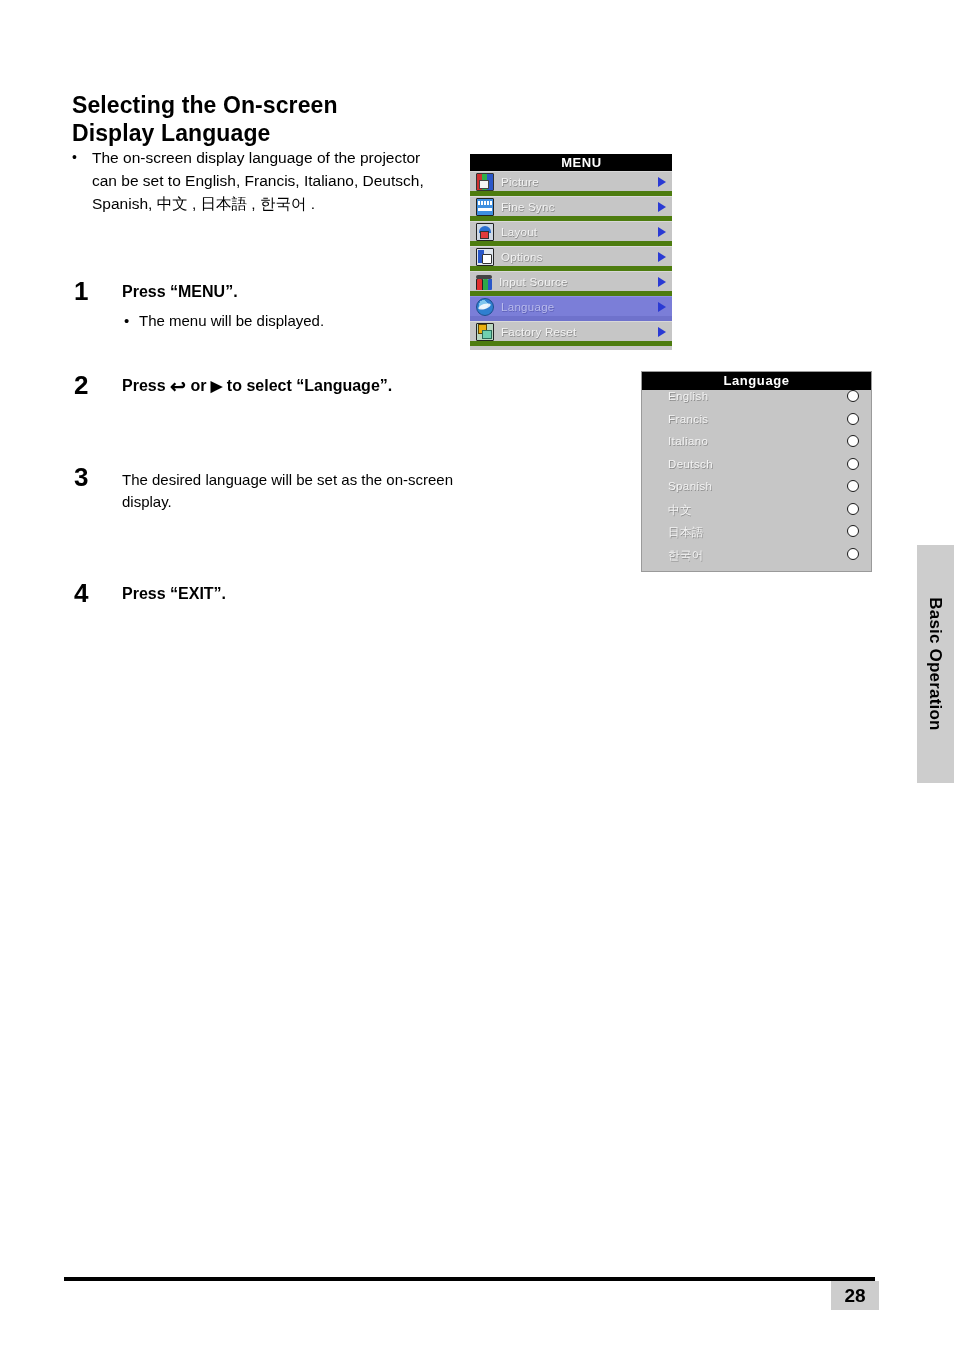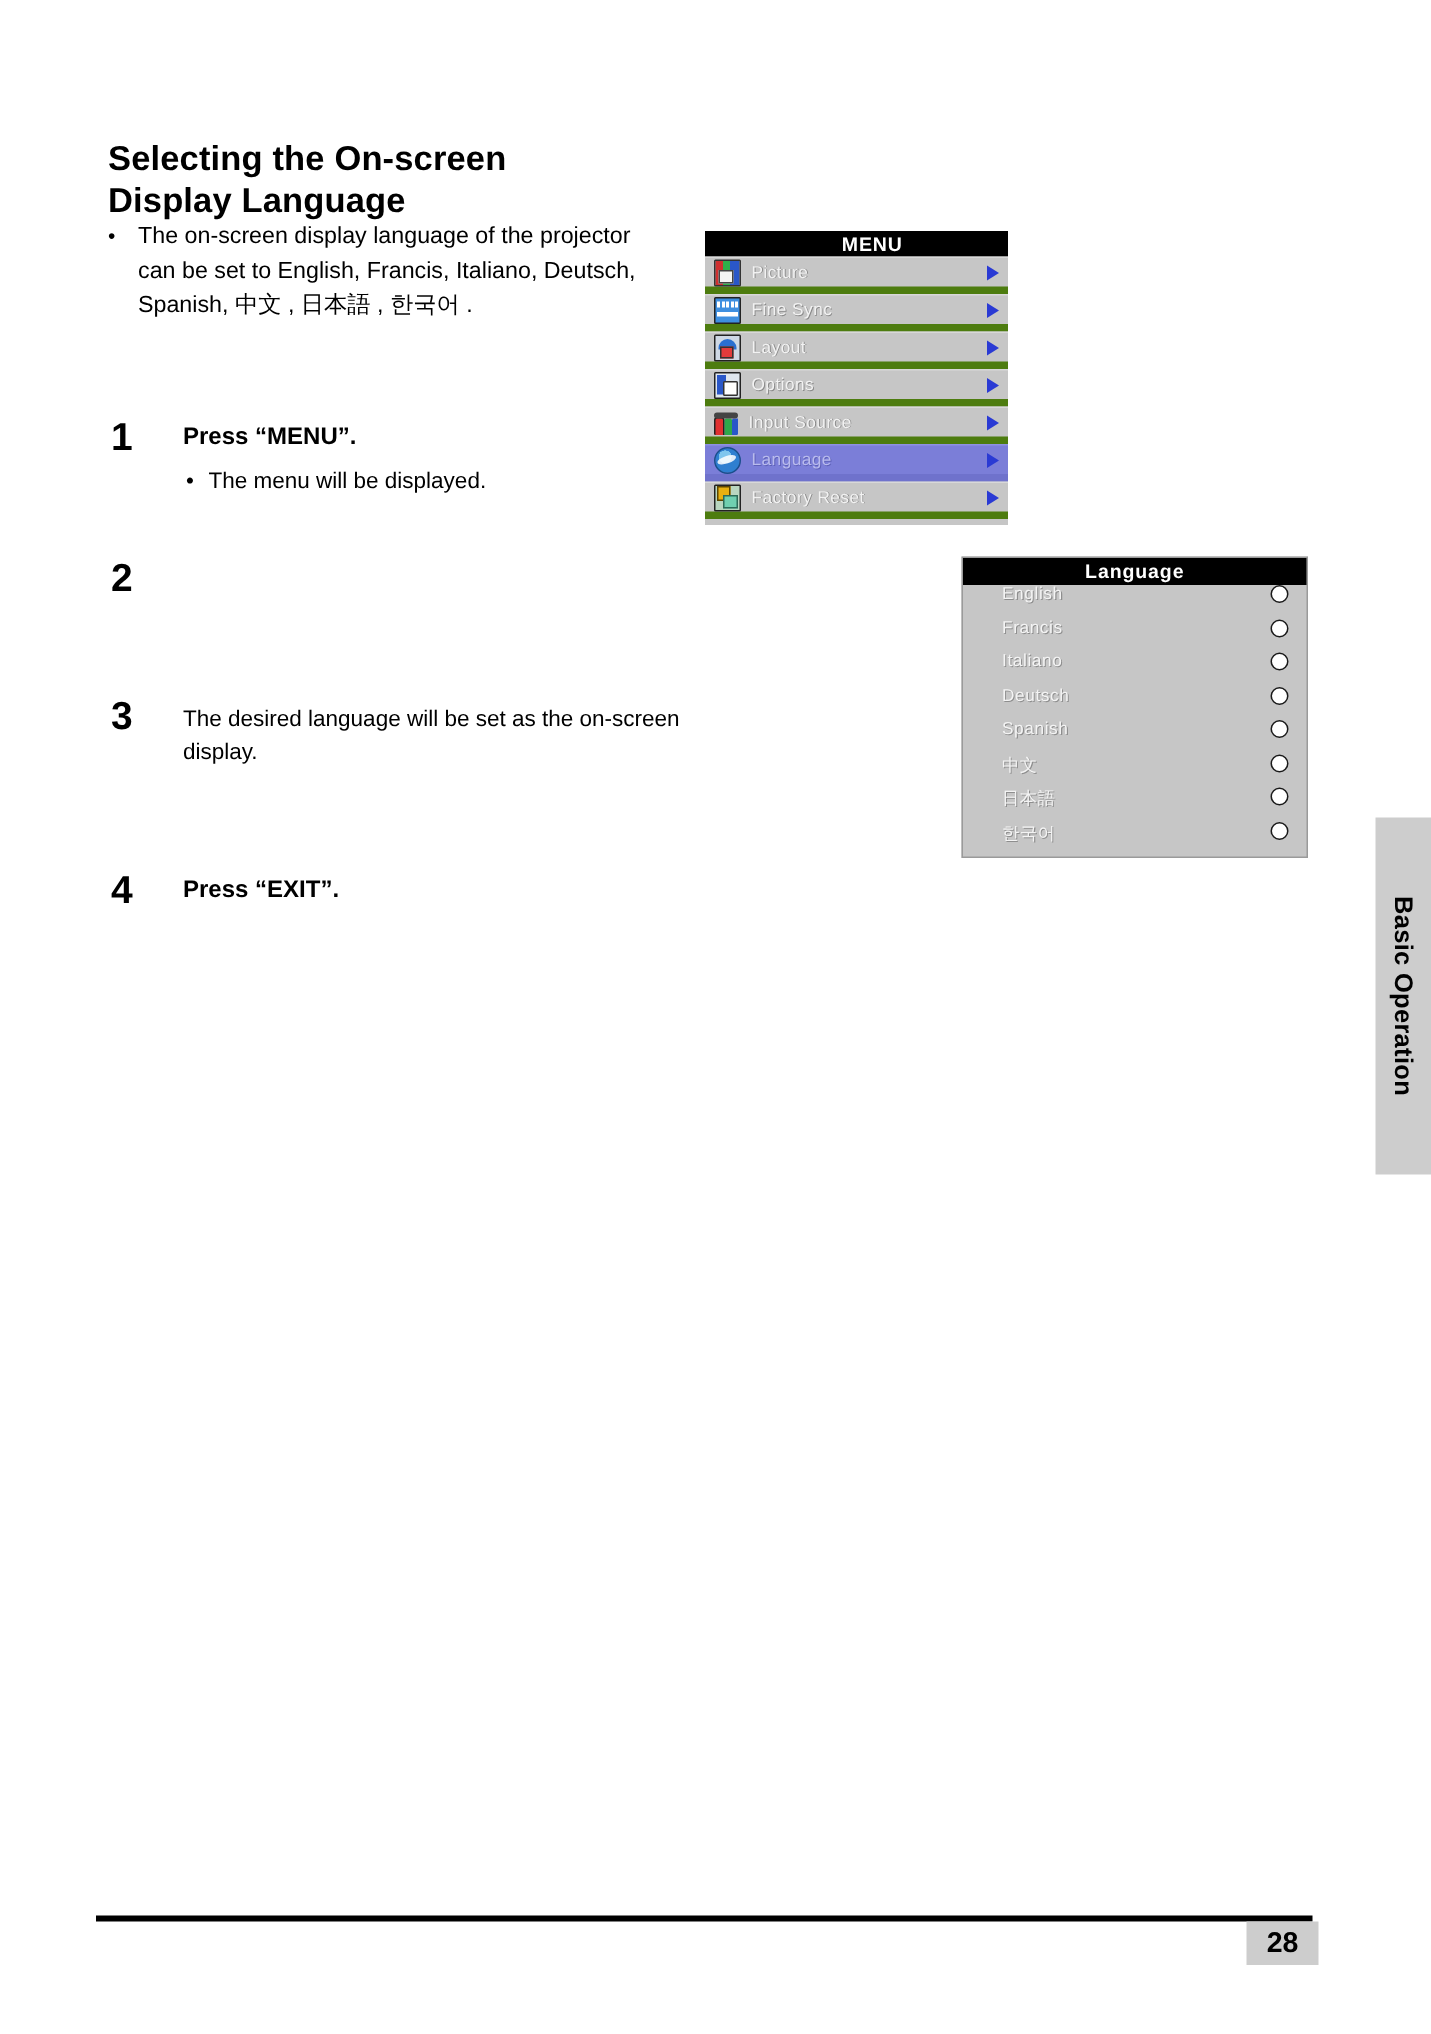--- a/index.html
+++ b/index.html
@@ -293,20 +293,25 @@
 <div class="step" id="step-1" style="top:278px;">
   <div class="step-num">1</div>
   <div class="step-body">
     <div class="step-head">Press “MENU”.</div>
     <div class="step-sub step-sub-bullet">The menu will be displayed.</div>
   </div>
 </div>
 
 <div class="step" id="step-2" style="top:372px;">
   <div class="step-num">2</div>
+  <div class="step-body">
+    <div class="step-head">
+      <span>Press </span><span class="glyph glyph-enter">↩</span><span> or </span><span class="glyph">▶</span><span> to select “Language”.</span>
+    </div>
+  </div>
 </div>
 
 <div class="step" id="step-3" style="top:464px;">
   <div class="step-num">3</div>
   <div class="step-body">
     <div class="step-sub">The desired language will be set as the on-screen display.</div>
   </div>
 </div>
 
 <div class="step" id="step-4" style="top:580px;">

